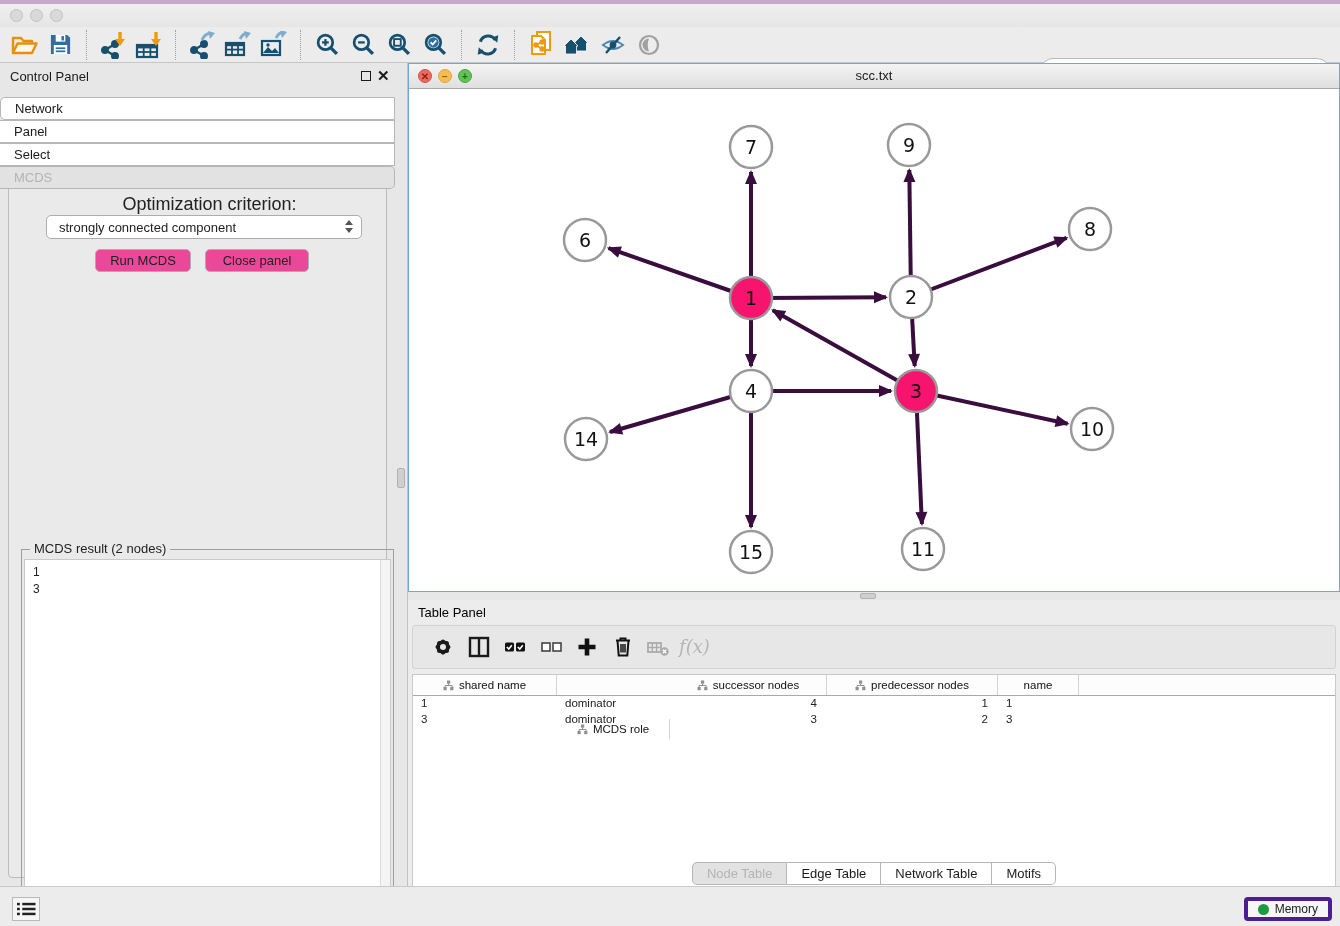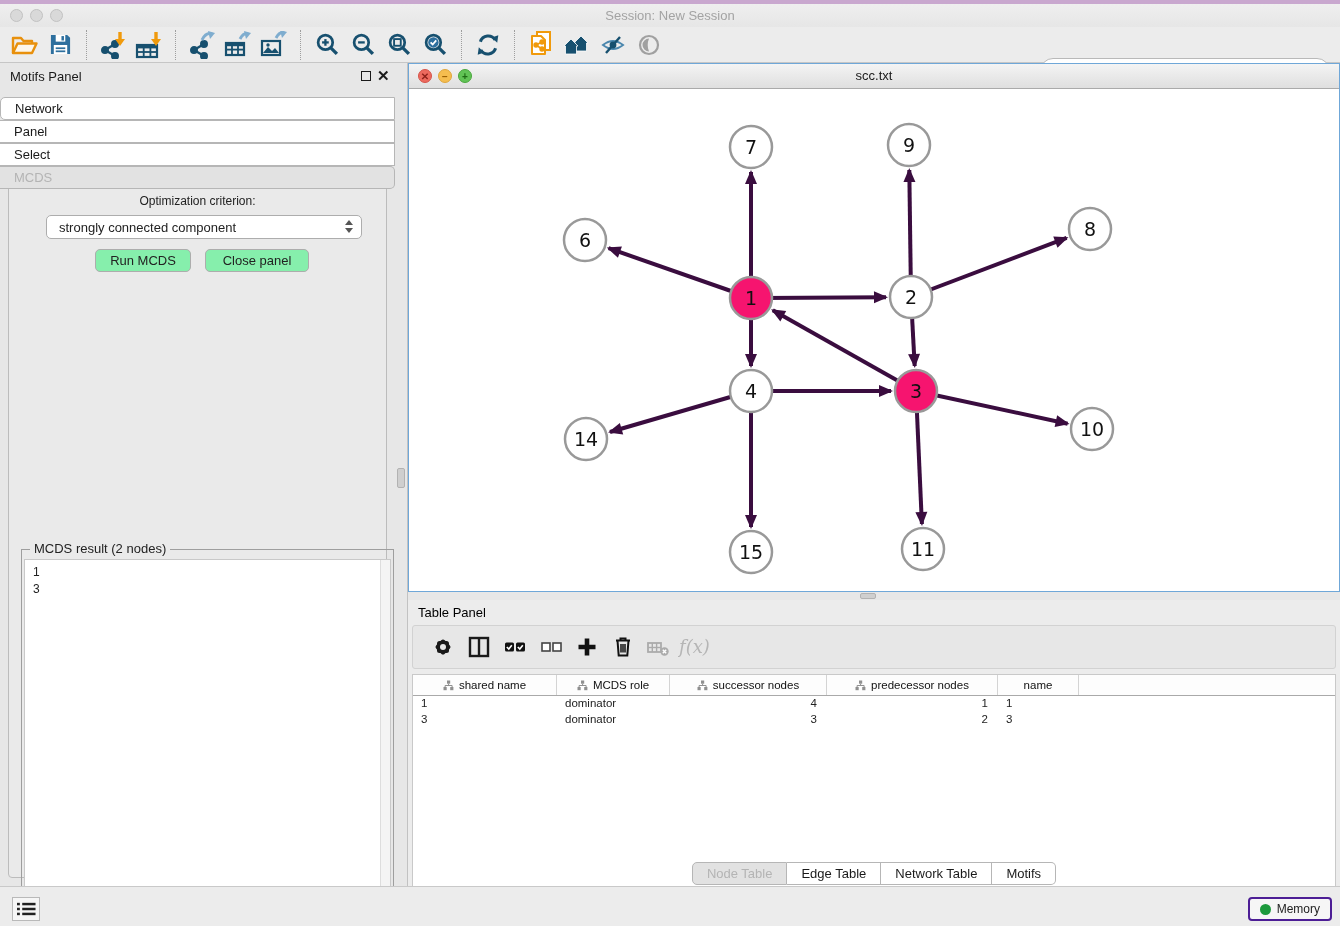--- a/index.html
+++ b/index.html
@@ -31,28 +31,28 @@
   .float-icon { position:absolute; width:10px; height:10px; border:1.5px solid #1a1a1a; top:8px; }
   .close-icon { position:absolute; top:4px; font-size:15px; font-weight:bold; color:#1a1a1a; }
   #cp-tabs { position:absolute; left:0; top:34px; width:100%; display:flex; justify-content:center; z-index:2;flex-direction:column; }
   #cp-content { position:absolute; left:8px; top:55px; width:379px; height:760px;
                 background:#eaeaea; border:1px solid #bcbcbc; border-radius:4px; }
   .tab { font-size:13px; padding:3px 14px; background:#fff; border:1px solid #b6b6b6; border-left:none;
          color:#1a1a1a; }
   .tab:first-child { border-left:1px solid #b6b6b6; border-radius:5px 0 0 5px; }
   .tab:last-child { border-radius:0 5px 5px 0; }
   .tab.active { background:#e2e2e2; color:#b4b4b4; }
-  #opt-label { position:absolute; left:0; top:75px; width:100%; text-align:center; font-size:12px; }
+  #opt-label { position:absolute; left:12px; top:75px; width:100%; text-align:center; font-size:18px; }
   #criterion-select { position:absolute; left:37px; top:96px; width:316px; height:24px; background:#fff;
                       border:1px solid #adadad; border-radius:5px; font-size:13px;
                       display:flex; align-items:center; padding-left:12px; }
   .stepper { position:absolute; right:8px; top:4px; display:flex; flex-direction:column; align-items:center; }
   .tri-up { width:0; height:0; border-left:4px solid transparent; border-right:4px solid transparent; border-bottom:5px solid #555; margin-bottom:3px; }
   .tri-dn { width:0; height:0; border-left:4px solid transparent; border-right:4px solid transparent; border-top:5px solid #555; }
-  .cp-btn { position:absolute; top:130px; height:23px; background:#86efac; border:1px solid #adadad;
+  .cp-btn { position:absolute; top:130px; height:23px; background:#ec4899; border:1px solid #adadad;
             border-radius:5px; font-size:13px; display:flex; align-items:center; justify-content:center; }
   #run-btn { left:86px; width:96px; }
   #closepanel-btn { left:196px; width:104px; }
   #mcds-fieldset { position:absolute; left:12px; top:430px; width:373px; height:379px; border:1px solid #9e9e9e; }
   #mcds-legend { position:absolute; left:8px; top:-9px; background:#eaeaea; padding:0 4px; font-size:13px; }
   #mcds-result-box { position:absolute; left:2px; top:9px; width:367px; height:366px; background:#fff; border:1px solid #c9c9c9; }
   #mcds-result-lines { position:absolute; left:8px; top:4px; font-size:12px; line-height:17px; white-space:pre; }
   #mcds-scrollbar { position:absolute; right:0; top:0; width:10px; height:100%; background:#f4f4f4; border-left:1px solid #ddd; }
 
   
@@ -83,36 +83,35 @@
   .hcell:last-child { border-right:none; }
   .trow { display:flex; height:16px; font-size:11.5px; }
   .tcell { flex:none; padding:1px 10px 0 8px; overflow:hidden; white-space:nowrap; }
   .tcell.r { text-align:right; }
   #tp-tabs { position:absolute; left:0; top:262px; width:100%; display:flex; justify-content:center; }
 
   
   #status-bar { left:0; top:886px; width:1340px; height:40px; border-top:1px solid #c9c9c9; background:#ececec; }
   #list-btn { position:absolute; left:12px; top:10px; width:28px; height:24px; background:#f6f6f6;
               border:1px solid #b9b9b9; display:flex; align-items:center; justify-content:center; }
-  #memory-btn { position:absolute; right:8px; top:10px; height:24px; background:#f6f6f6; border:2px solid #4c1d95;
+  #memory-btn { position:absolute; right:8px; top:10px; height:24px; background:#f6f6f6; border:4px solid #4c1d95;
                 border-radius:4px; display:flex; align-items:center; gap:6px; padding:0 10px; font-size:12px; }
   #memory-dot { width:11px; height:11px; border-radius:50%; background:#1d9a3d; }
 </style>
 </head>
 <body>
 
 <div id="app">
 
   <div id="desktop-strip" class="abs"></div>
 
   <div id="titlebar" class="abs">
     <span class="traffic t-gray" style="left:10px"></span>
     <span class="traffic t-gray" style="left:30px"></span>
     <span class="traffic t-gray" style="left:50px"></span>
-    <div id="window-title">Session: New Session</div>
   </div>
 
   <div id="toolbar" class="abs">
     <div class="tbtn">
       <svg width="27" height="24" viewBox="0 0 27 24">
           <path d="M2 20 V5 h8 l2.5 3 H21 v3" fill="none" stroke="#e8900c" stroke-width="2.4" stroke-linejoin="round"></path>
           <path d="M2 20 L6.5 10.5 H25.5 L21 20 Z" fill="#fdf6ea" stroke="#e8900c" stroke-width="2.4" stroke-linejoin="round"></path>
         </svg>
     </div>
     <div class="tbtn">
@@ -261,21 +260,21 @@
       <svg width="16" height="16" viewBox="0 0 18 18">
           <circle cx="8" cy="8" r="5" fill="none" stroke="#9a9a9a" stroke-width="1.6"></circle>
           <line x1="11.6" y1="11.6" x2="15.5" y2="15.5" stroke="#9a9a9a" stroke-width="1.8"></line>
         </svg>
       <input id="search-input" placeholder="" style="">
     </div>
   </div>
 
   <div id="control-panel" class="abs">
     <div id="cp-header">
-      <span id="cp-title">Motifs Panel</span>
+      <span id="cp-title">Control Panel</span>
       <span class="float-icon" style="left:361px"></span>
       <span class="close-icon" style="left:377px">✕</span>
     </div>
     <div id="cp-tabs">
         <div class="tab">Network</div>
         <div class="tab">Panel</div>
         <div class="tab">Select</div>
         <div class="tab active">MCDS</div>
       </div>
     <div id="cp-content">
@@ -457,21 +456,21 @@
       <div id="nt-header">
           <div class="hcell" style="width: 144px;">
             <svg width="11" height="11" viewBox="0 0 11 11">
               <path d="M5.6 3.7 v1.8 M2.1 7 v-1.5 h7 V7" fill="none" stroke="#8f8f8f" stroke-width="1"></path>
               <rect x="4" y="0.5" width="3.2" height="3.2" fill="#8f8f8f"></rect>
               <rect x="0.5" y="7" width="3.2" height="3.2" fill="#8f8f8f"></rect>
               <rect x="7.2" y="7" width="3.2" height="3.2" fill="#8f8f8f"></rect>
             </svg>
             <span>shared name</span>
           </div>
-          <div class="hcell" style="width: 113px;">
+          <div class="hcell" style="width: 113px; margin-top: 44px;">
             <svg width="11" height="11" viewBox="0 0 11 11">
               <path d="M5.6 3.7 v1.8 M2.1 7 v-1.5 h7 V7" fill="none" stroke="#8f8f8f" stroke-width="1"></path>
               <rect x="4" y="0.5" width="3.2" height="3.2" fill="#8f8f8f"></rect>
               <rect x="0.5" y="7" width="3.2" height="3.2" fill="#8f8f8f"></rect>
               <rect x="7.2" y="7" width="3.2" height="3.2" fill="#8f8f8f"></rect>
             </svg>
             <span>MCDS role</span>
           </div>
           <div class="hcell" style="width: 157px;">
             <svg width="11" height="11" viewBox="0 0 11 11">

